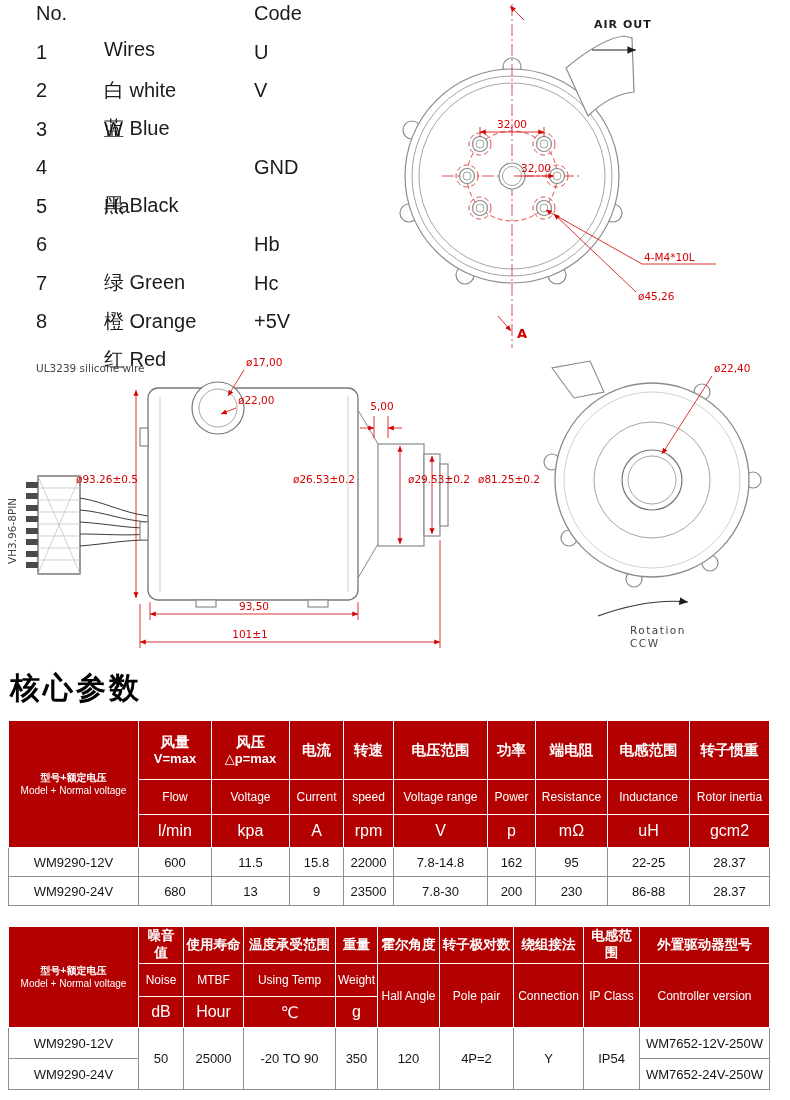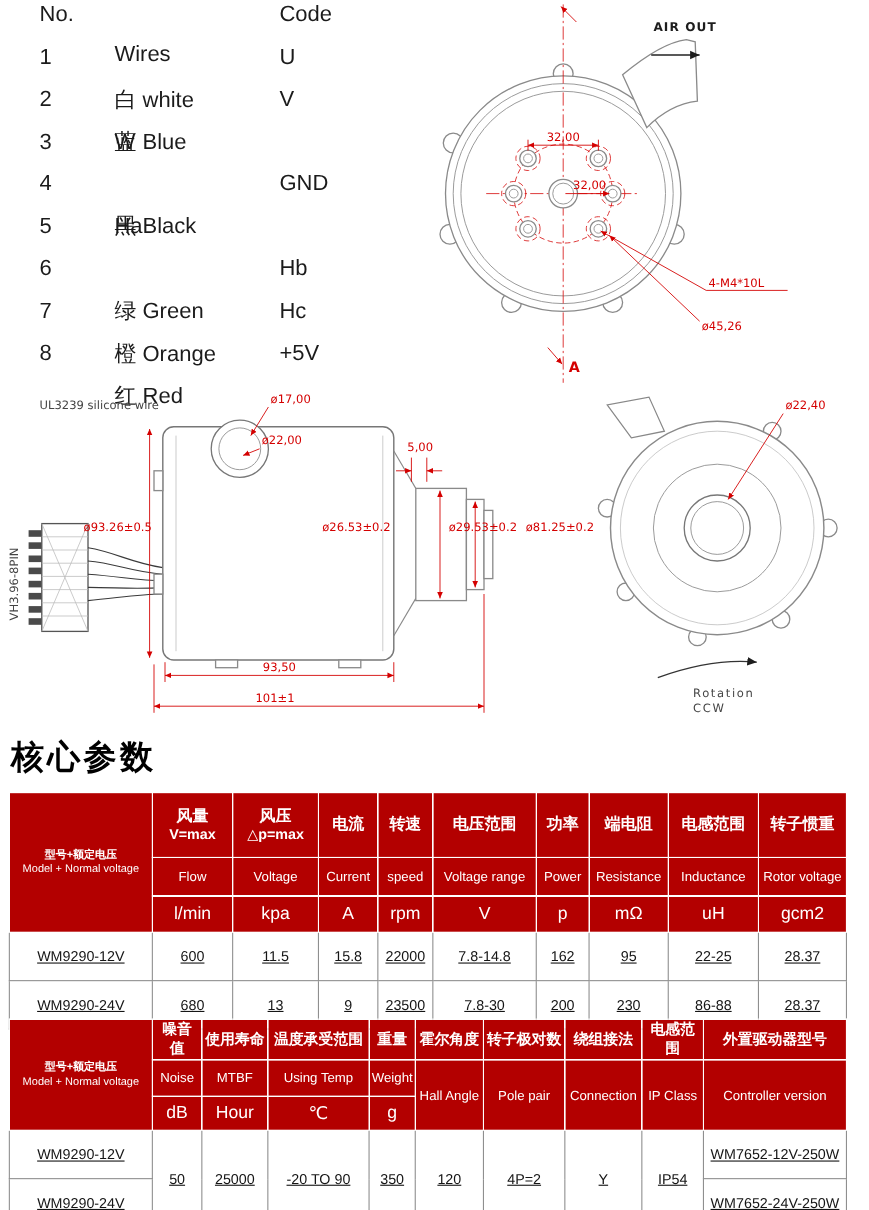--- a/index.html
+++ b/index.html
@@ -32,21 +32,21 @@
 
   .section-title{position:absolute;left:10px;top:668px;font-size:30px;font-weight:bold;color:#000;letter-spacing:3px;}
 
   
   .spec-table{position:absolute;left:8px;border-collapse:collapse;table-layout:fixed;border:1px solid #8f8f8f;}
   .t1{top:720px;width:761px;}
   .t2{top:926px;width:761px;}
   .spec-table th{background:#b30000;color:#fff;border:1px solid #fff;text-align:center;
                  vertical-align:middle;font-weight:normal;padding:1px 2px;overflow:hidden;}
   .spec-table td{background:#fff;color:#151515;border:1px solid #8f8f8f;text-align:center;
-                 vertical-align:middle;font-size:13px;padding:14px 2px;overflow:hidden;text-decoration:underline;}
+                 vertical-align:middle;font-size:13px;padding:1px 2px;overflow:hidden;}
   .l1{display:block;font-size:14.5px;font-weight:bold;line-height:1.25;}
   .l2{display:block;font-size:13px;font-weight:bold;line-height:1.2;}
   .l2:empty{display:none;}
   .t2 .l1{font-size:13.5px;}
   .en-h{font-size:12px;}
   .unit-h{font-size:16px;}
   .m-zh{display:block;font-size:10px;font-weight:bold;line-height:1.35;}
   .m-en{display:block;font-size:10px;line-height:1.35;}
   tr.hr1 th{height:56px;}
   tr.hr2 th{height:32px;}
@@ -352,21 +352,21 @@
       </tr>
       <tr class="hr2">
         <th class="en-h">Flow</th>
         <th class="en-h">Voltage</th>
         <th class="en-h">Current</th>
         <th class="en-h">speed</th>
         <th class="en-h">Voltage range</th>
         <th class="en-h">Power</th>
         <th class="en-h">Resistance</th>
         <th class="en-h">Inductance</th>
-        <th class="en-h">Rotor voltage</th>
+        <th class="en-h">Rotor inertia</th>
       </tr>
       <tr class="hr3">
         <th class="unit-h">l/min</th>
         <th class="unit-h">kpa</th>
         <th class="unit-h">A</th>
         <th class="unit-h">rpm</th>
         <th class="unit-h">V</th>
         <th class="unit-h">p</th>
         <th class="unit-h">mΩ</th>
         <th class="unit-h">uH</th>

